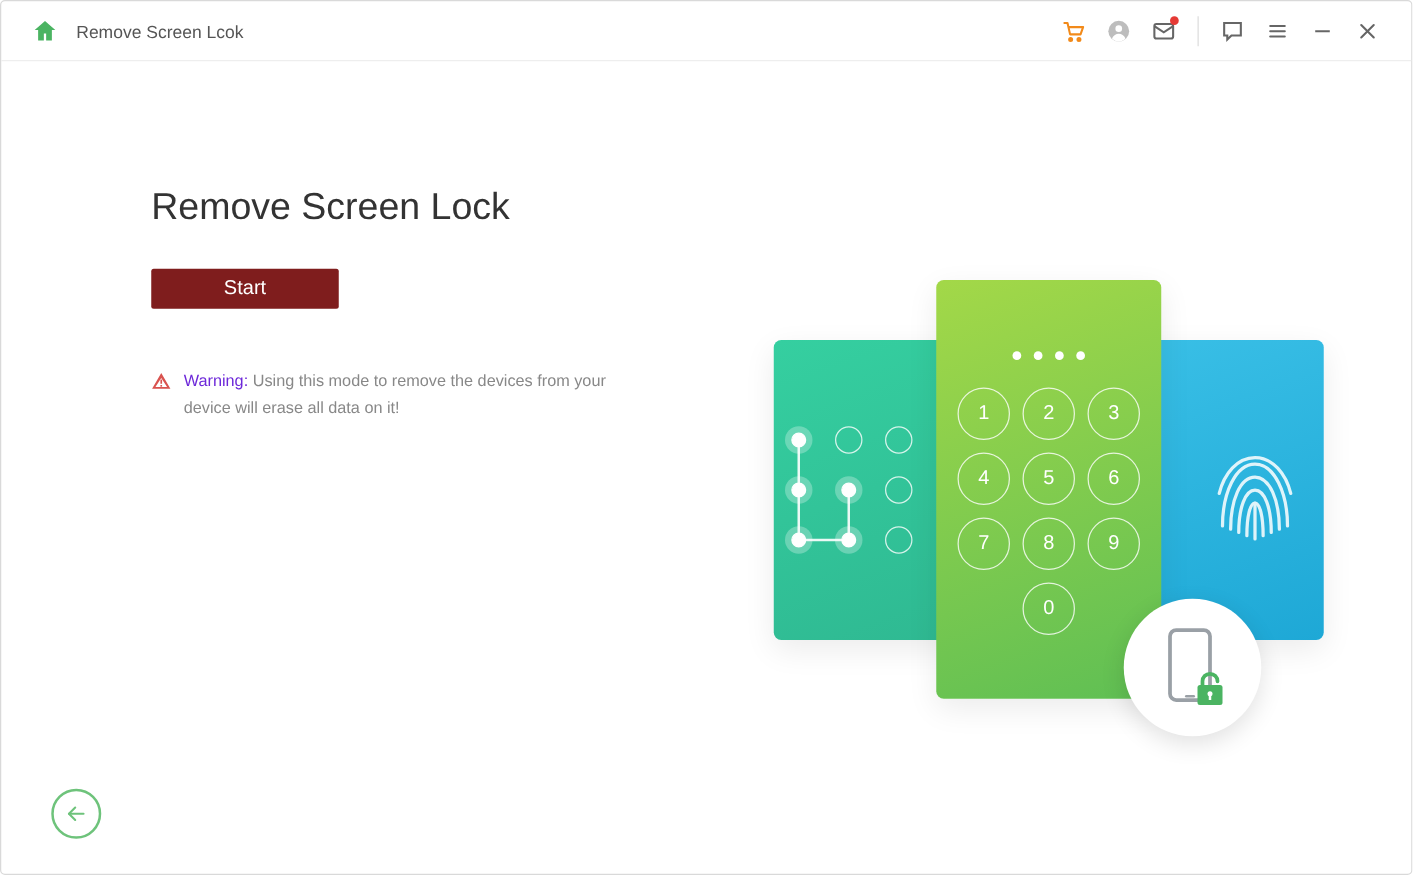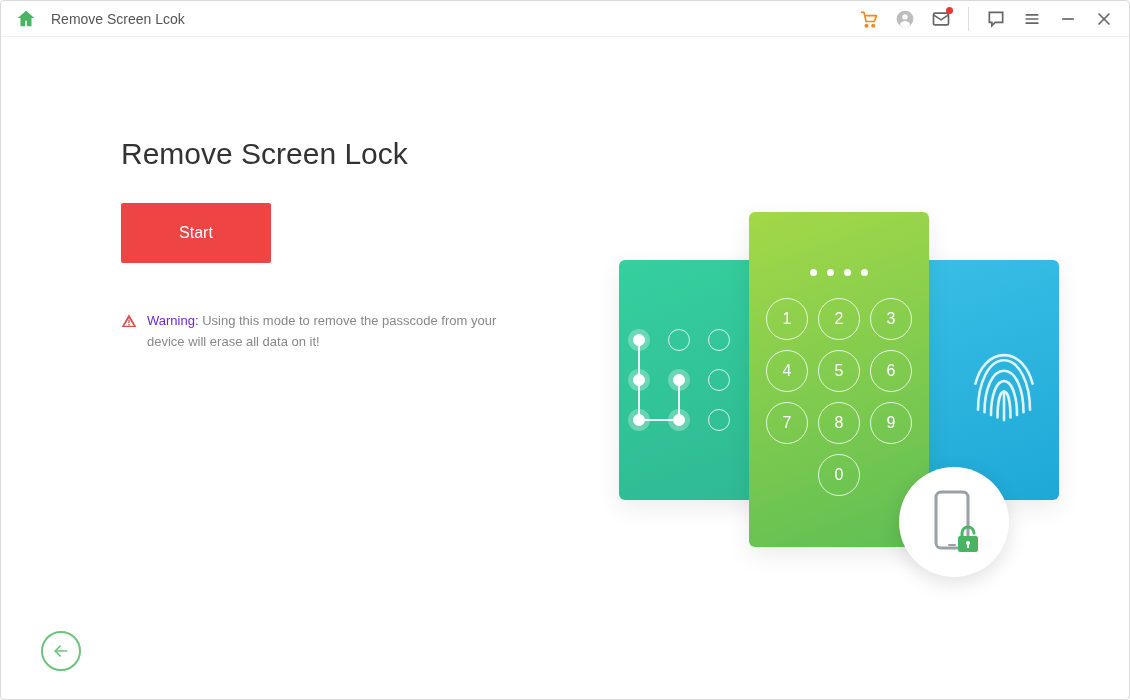--- a/index.html
+++ b/index.html
@@ -3,38 +3,38 @@
 <meta charset="utf-8">
 <style>
   * { box-sizing: border-box; margin: 0; padding: 0; }
   html, body { width: 1130px; height: 700px; font-family: "Segoe UI", Arial, sans-serif; background: #fff; }
   .window {
     width: 1130px; height: 700px; border: 1px solid #d9d9d9; border-radius: 4px;
     display: flex; flex-direction: column; background: #fff; position: relative;
   }
   
   .titlebar {
-    height: 36px; display: flex; align-items: center; padding: 0 14px;
+    height: 48px; display: flex; align-items: center; padding: 0 24px;
     border-bottom: 1px solid #eee;
   }
   .titlebar .home { width: 22px; height: 22px; margin-right: 14px; cursor: pointer; }
   .titlebar .title { color: #555; font-size: 14px; flex: 0 0 auto; }
   .titlebar .spacer { flex: 1; }
   .titlebar .actions { display: flex; align-items: center; gap: 14px; }
   .titlebar .actions .sep { width: 1px; height: 24px; background: #ddd; margin: 0 2px; }
   .icon-btn { width: 22px; height: 22px; display: flex; align-items: center; justify-content: center; cursor: pointer; color: #888; }
   .icon-btn svg { display: block; }
 
   
   .body { flex: 1; display: flex; position: relative; padding: 100px 80px 0 120px; }
   .left { width: 440px; }
   .heading { font-size: 30px; font-weight: 400; color: #333; margin-bottom: 32px; }
   .desc { font-size: 15px; color: #888; line-height: 1.6; max-width: 380px; margin-bottom: 40px; }
   .start-btn {
-    width: 150px; height: 60px; background: #ef4444; color: #fff; border: none;
+    width: 150px; height: 32px; background: #7f1d1d; color: #fff; border: none;
     font-size: 16px; border-radius: 2px; cursor: pointer;
   }
   .warn-row { display: flex; align-items: flex-start; gap: 10px; margin-top: 48px; max-width: 400px; }
   .warn-row .tri { flex: 0 0 auto; margin-top: 2px; }
   .warn-text { font-size: 13px; color: #888; line-height: 1.6; }
   .warn-text .w { color: #6d28d9; }
 
   
   .illus { position: absolute; right: 70px; top: 175px; width: 440px; height: 340px; }
   .card {
@@ -158,21 +158,21 @@
       <button class="start-btn">Start</button>
       <div class="warn-row">
         <span class="tri">
           <svg width="16" height="16" viewBox="0 0 24 24">
               <path fill="#d9534f" d="M12 2L1 21h22L12 2zm0 6l7 11H5l7-11z"></path>
               <rect x="11" y="10" width="2" height="5" fill="#d9534f"></rect>
               <rect x="11" y="16.5" width="2" height="2" fill="#d9534f"></rect>
             </svg>
         </span>
         <p class="warn-text">
-          <span class="w">Warning:</span><span> Using this mode to remove the passcode from your device will erase all data on it!</span>
+          <span class="w">Warning:</span><span> Using this mode to remove the devices from your device will erase all data on it!</span>
         </p>
       </div>
     </div>
 
     <div class="illus">
 
       <div class="card left-card">
         <div class="pattern">
           <svg class="lines" viewBox="0 0 110 110">
               <path d="M15 15 L15 55 L15 95 L55 95 L55 55" stroke="rgba(255,255,255,0.9)" stroke-width="2" fill="none"></path>

